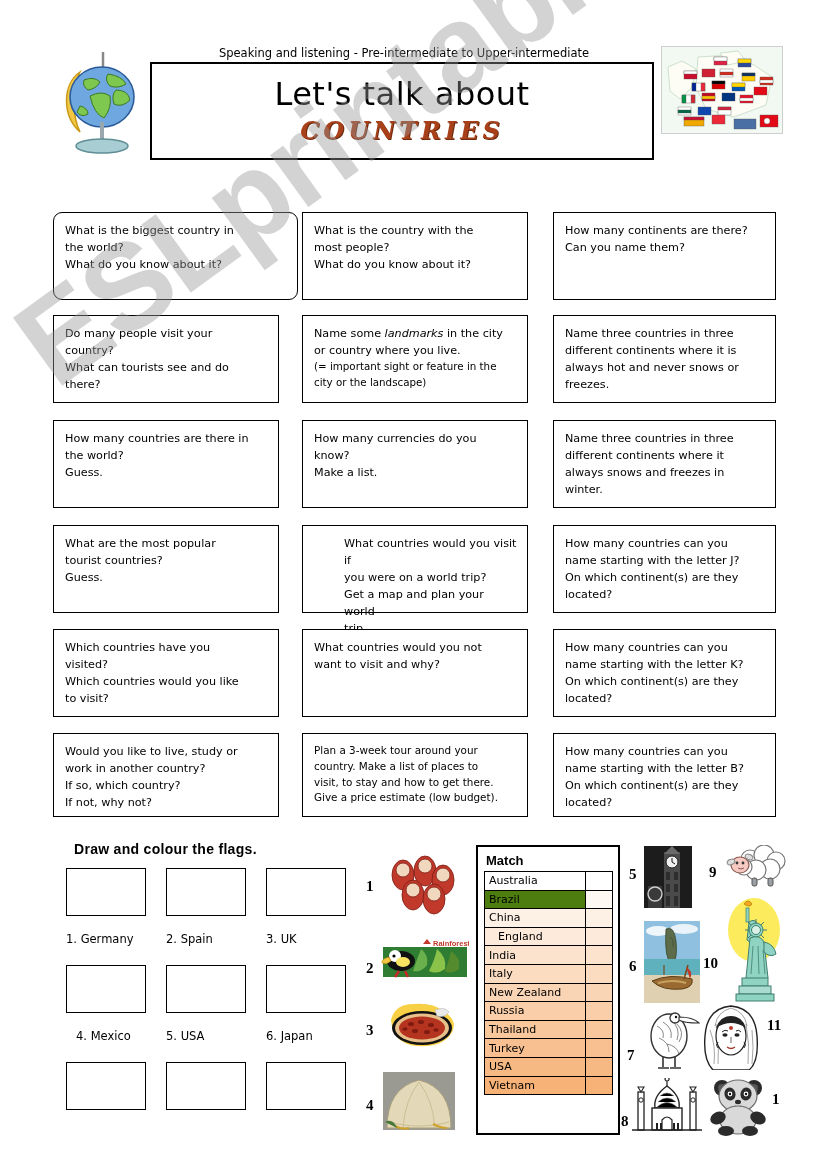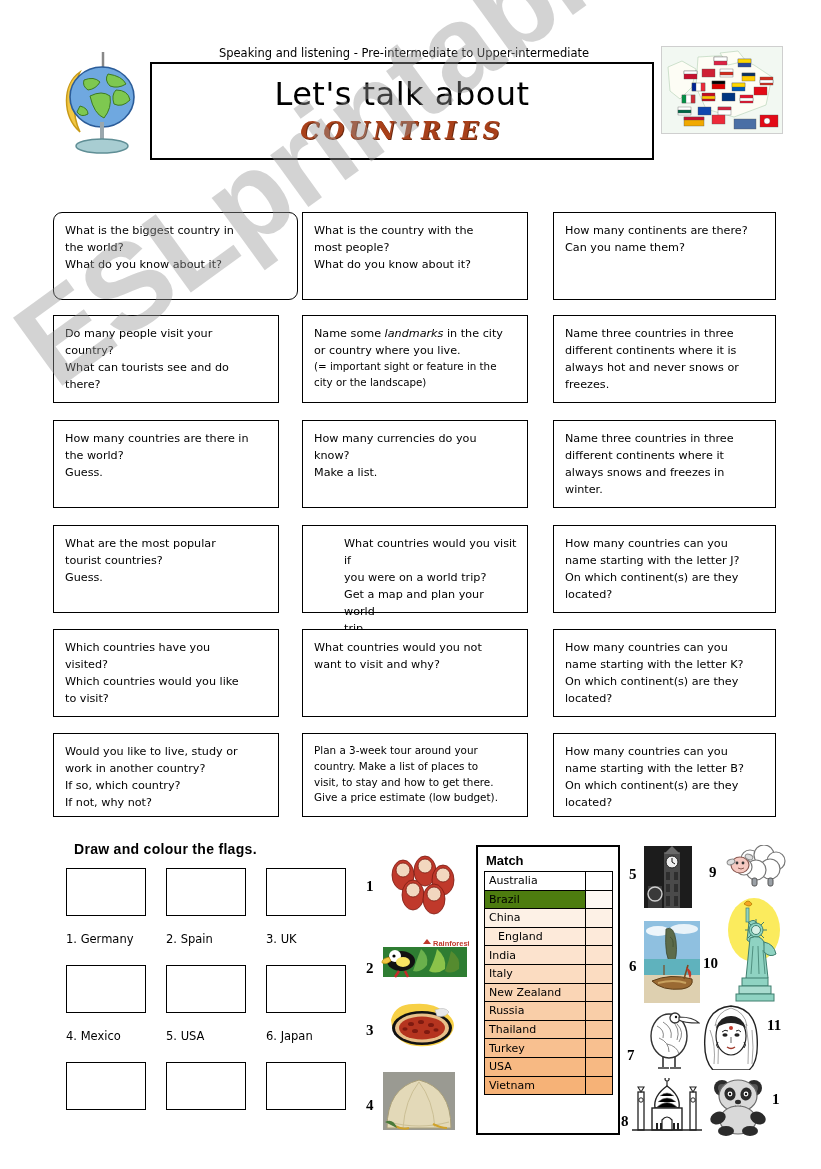--- a/index.html
+++ b/index.html
@@ -288,21 +288,21 @@
   <div class="flagbox" style="left:66px;  top:868px;"></div>
   <div class="flagbox" style="left:166px; top:868px;"></div>
   <div class="flagbox" style="left:266px; top:868px;"></div>
   <div class="flaglabel" style="left:66px;  top:932px;">1. Germany</div>
   <div class="flaglabel" style="left:166px; top:932px;">2. Spain</div>
   <div class="flaglabel" style="left:266px; top:932px;">3. UK</div>
 
   <div class="flagbox" style="left:66px;  top:965px;"></div>
   <div class="flagbox" style="left:166px; top:965px;"></div>
   <div class="flagbox" style="left:266px; top:965px;"></div>
-  <div class="flaglabel" style="left:66px;  top:1029px;">4. Mexico</div>
+  <div class="flaglabel" style="left:76px;  top:1029px;">4. Mexico</div>
   <div class="flaglabel" style="left:166px; top:1029px;">5. USA</div>
   <div class="flaglabel" style="left:266px; top:1029px;">6. Japan</div>
 
   <div class="flagbox" style="left:66px;  top:1062px;"></div>
   <div class="flagbox" style="left:166px; top:1062px;"></div>
   <div class="flagbox" style="left:266px; top:1062px;"></div>
 
   <div class="picnum" style="left:366px; top:878px;">1</div>
   <div class="pic" style="left:381px; top:855px; width:78px; height:62px;">
     <svg viewBox="0 0 78 62" width="78" height="62">

